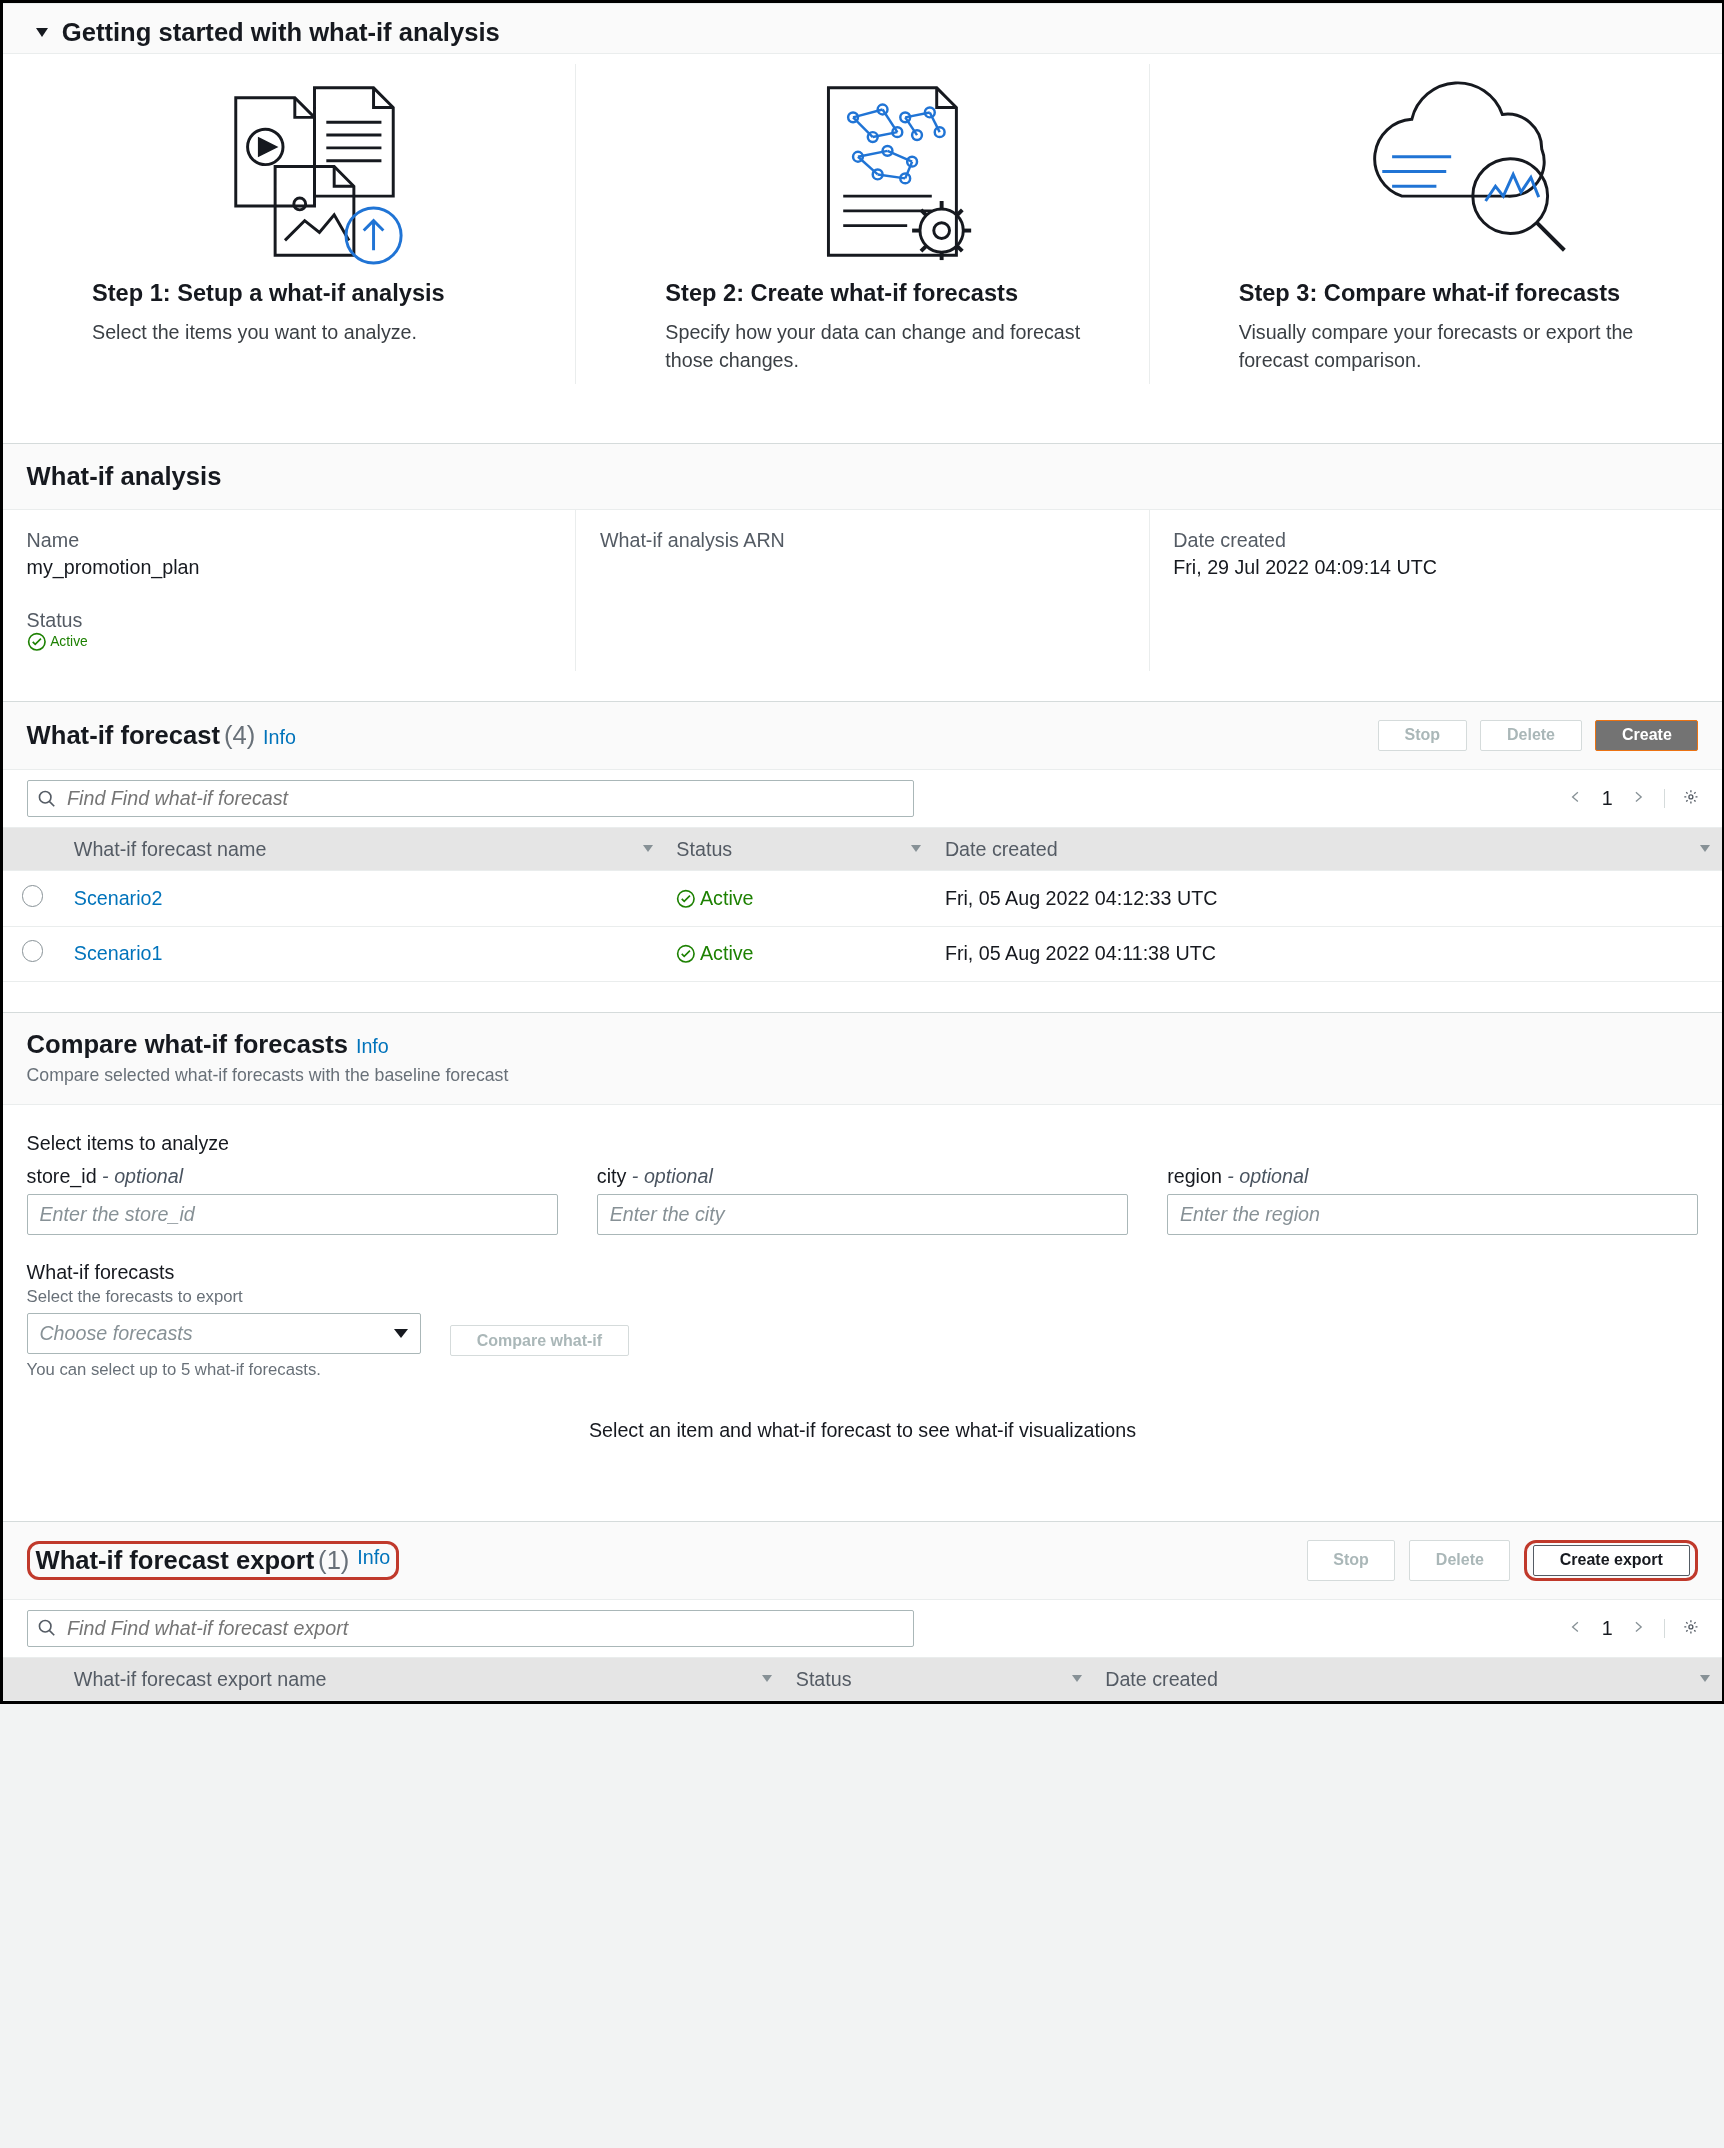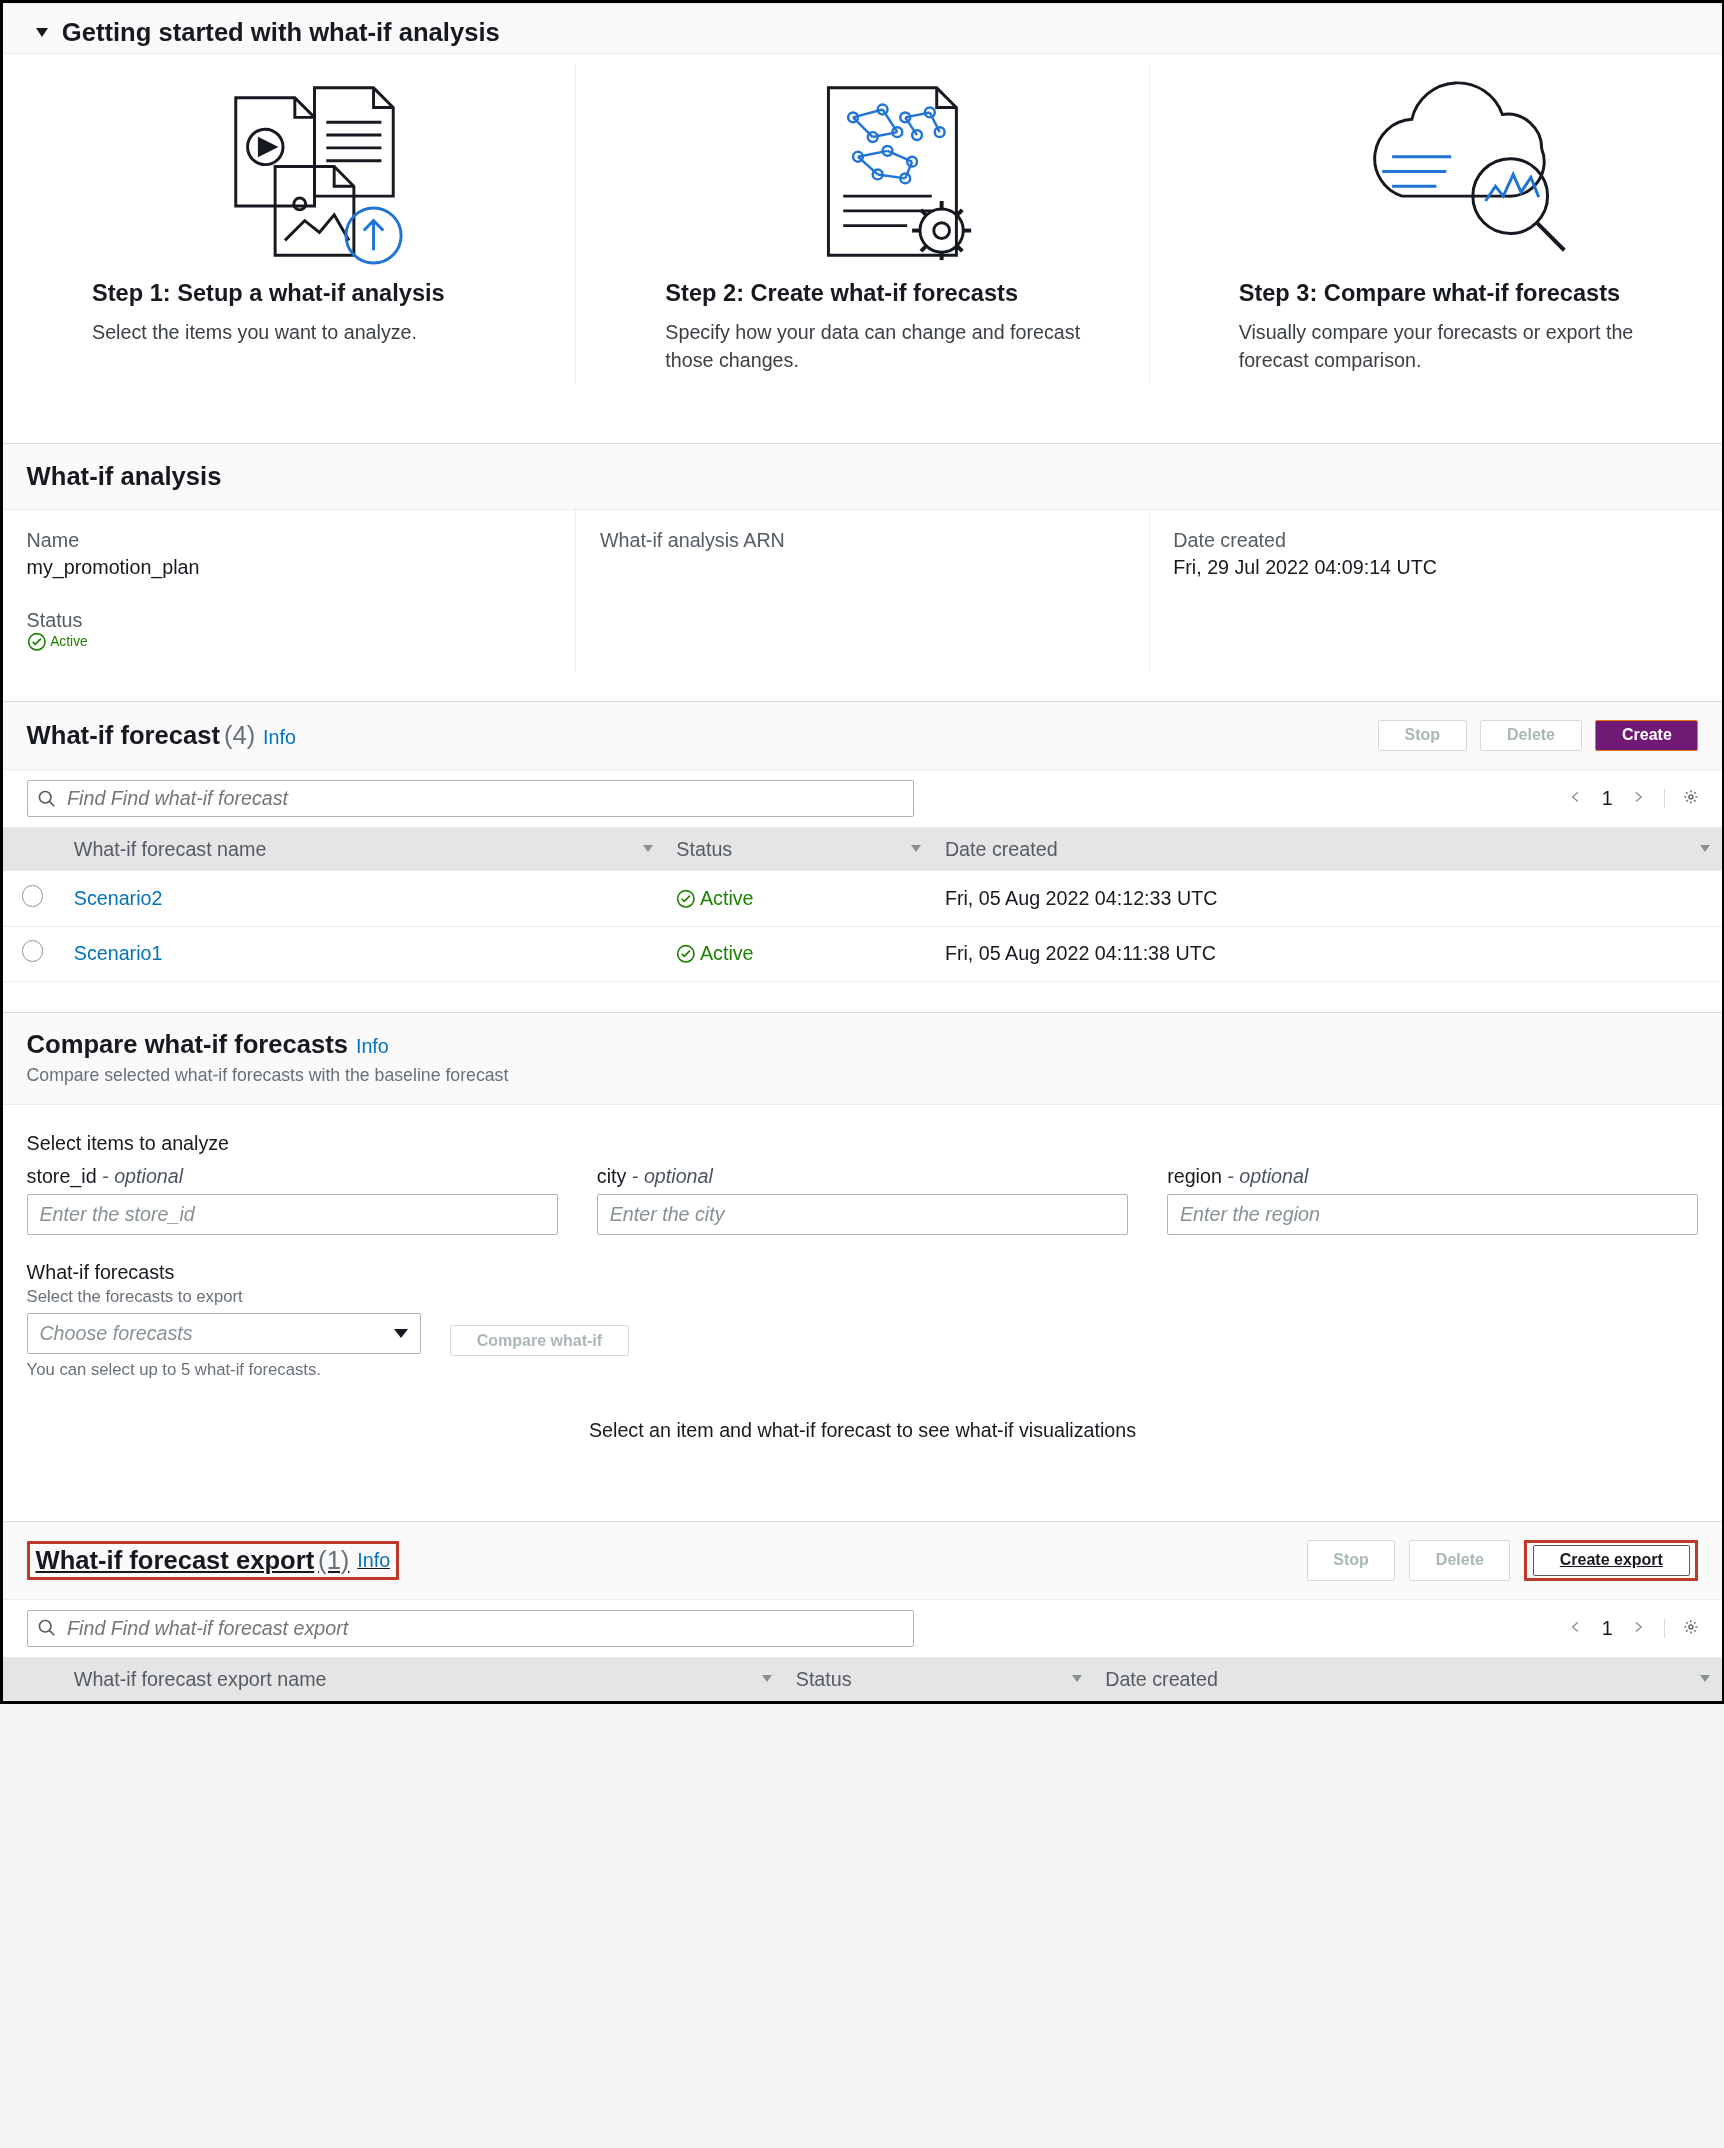--- a/index.html
+++ b/index.html
@@ -121,21 +121,21 @@
     border: 1px solid #545b64;
     background:#fff;
     color:#16191f;
     font-size:16px;
     font-weight:700;
     padding: 5.9px 25.6px;
     border-radius:2px;
     cursor:pointer;
   }
   .btn.orange {
-    background:#701a75;
+    background:#737373;
     border-color:#ec7211;
     color:#fff;
   }
   .btn.disabled {
     color:#aab7b8;
     border-color:#d5dbdb;
     cursor:default;
   }
 
   
@@ -223,25 +223,24 @@
     width:0;height:0;border-left:7.9px solid transparent;border-right:7.9px solid transparent;border-top:9.9px solid #16191f;
   }
   .hint { font-size:16.7px; color:#687078; margin-top:5.9px;}
   .wf-row { display:flex; gap:29.6px; align-items:flex-end; margin-top:25.6px;}
   .wf-row .field { flex:0 0 394px;}
   .center-msg { text-align:center; font-size:19.7px; color:#16191f; margin:39px 0 19.7px 0;}
 
   
   .hl-box {
     border:3px solid #c0392b;
-    border-radius:1px;
+    border-radius:12px;
     padding: 2px 5.9px;
     display:inline-flex;
-    align-items:center;
-    text-decoration:underline;
+    align-items:flex-start;
   }
 </style>
 </head>
 <body>
 
 <div class="page">
 
 
   <div class="getting-started">
     <div class="gs-header">

